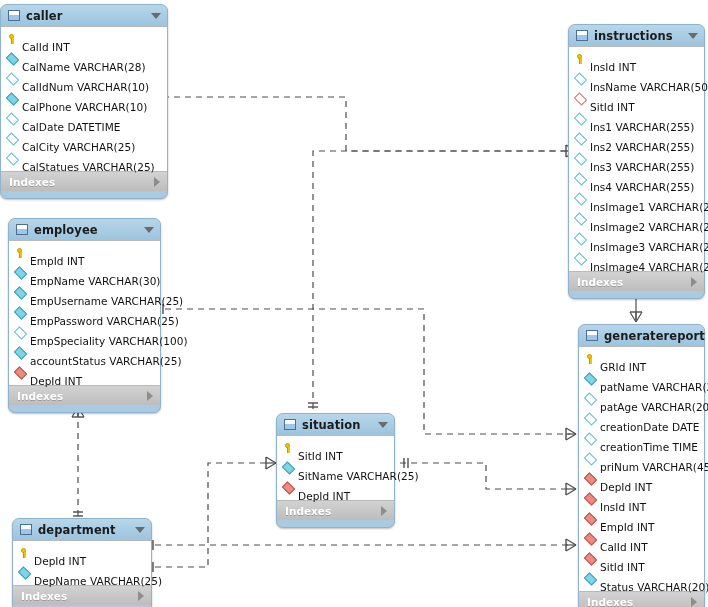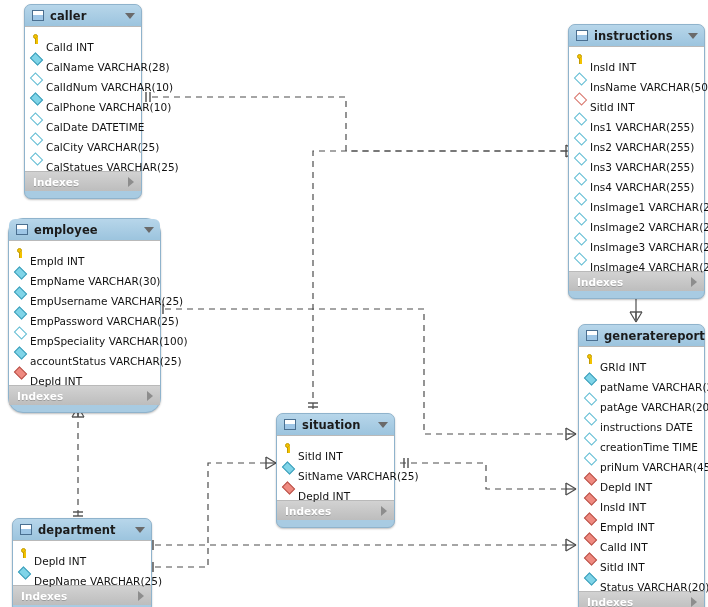--- a/index.html
+++ b/index.html
@@ -191,21 +191,21 @@
       <g transform="translate(78,407) rotate(-90)">
         <line x1="-10" y1="-6" x2="-10" y2="6" stroke-width="1.4"></line>
         <line x1="0" y1="0" x2="-10" y2="-6"></line>
           <line x1="0" y1="0" x2="-10" y2="0"></line>
           <line x1="0" y1="0" x2="-10" y2="6"></line>
       </g>
     </g>
   </svg>
 
   <div id="tables-host">
-      <div class="tbl" style="left: 24px; top: 4px; width: 118px;">
+      <div class="tbl" style="left: 0; top: 4px; width: 168px;">
         <div class="hdr">
           <span class="tico"></span>
           <span class="tname">caller</span>
           <span class="caret"></span>
         </div>
         <div class="body">
           <div class="col">
             <span class="kico pk"></span>
             <span class="cname">CalId INT</span>
           </div>
@@ -289,21 +289,21 @@
           <div class="col">
             <span class="dico nl"></span>
             <span class="cname">InsImage4 VARCHAR(255)</span>
           </div>
         </div>
         <div class="idx">
           <span class="ilabel">Indexes</span>
           <span class="iarrow"></span>
         </div>
       </div>
-      <div class="tbl" style="left: 8px; top: 218px; width: 153px; border-radius: 15px;">
+      <div class="tbl" style="left: 8px; top: 218px; width: 153px;">
         <div class="hdr">
           <span class="tico"></span>
           <span class="tname">employee</span>
           <span class="caret"></span>
         </div>
         <div class="body">
           <div class="col">
             <span class="kico pk"></span>
             <span class="cname">EmpId INT</span>
           </div>
@@ -350,21 +350,21 @@
           <div class="col">
             <span class="dico nn"></span>
             <span class="cname">patName VARCHAR(25)</span>
           </div>
           <div class="col">
             <span class="dico nl"></span>
             <span class="cname">patAge VARCHAR(20)</span>
           </div>
           <div class="col">
             <span class="dico nl"></span>
-            <span class="cname">instructions DATE</span>
+            <span class="cname">creationDate DATE</span>
           </div>
           <div class="col">
             <span class="dico nl"></span>
             <span class="cname">creationTime TIME</span>
           </div>
           <div class="col">
             <span class="dico nl"></span>
             <span class="cname">priNum  VARCHAR(45)</span>
           </div>
           <div class="col">

